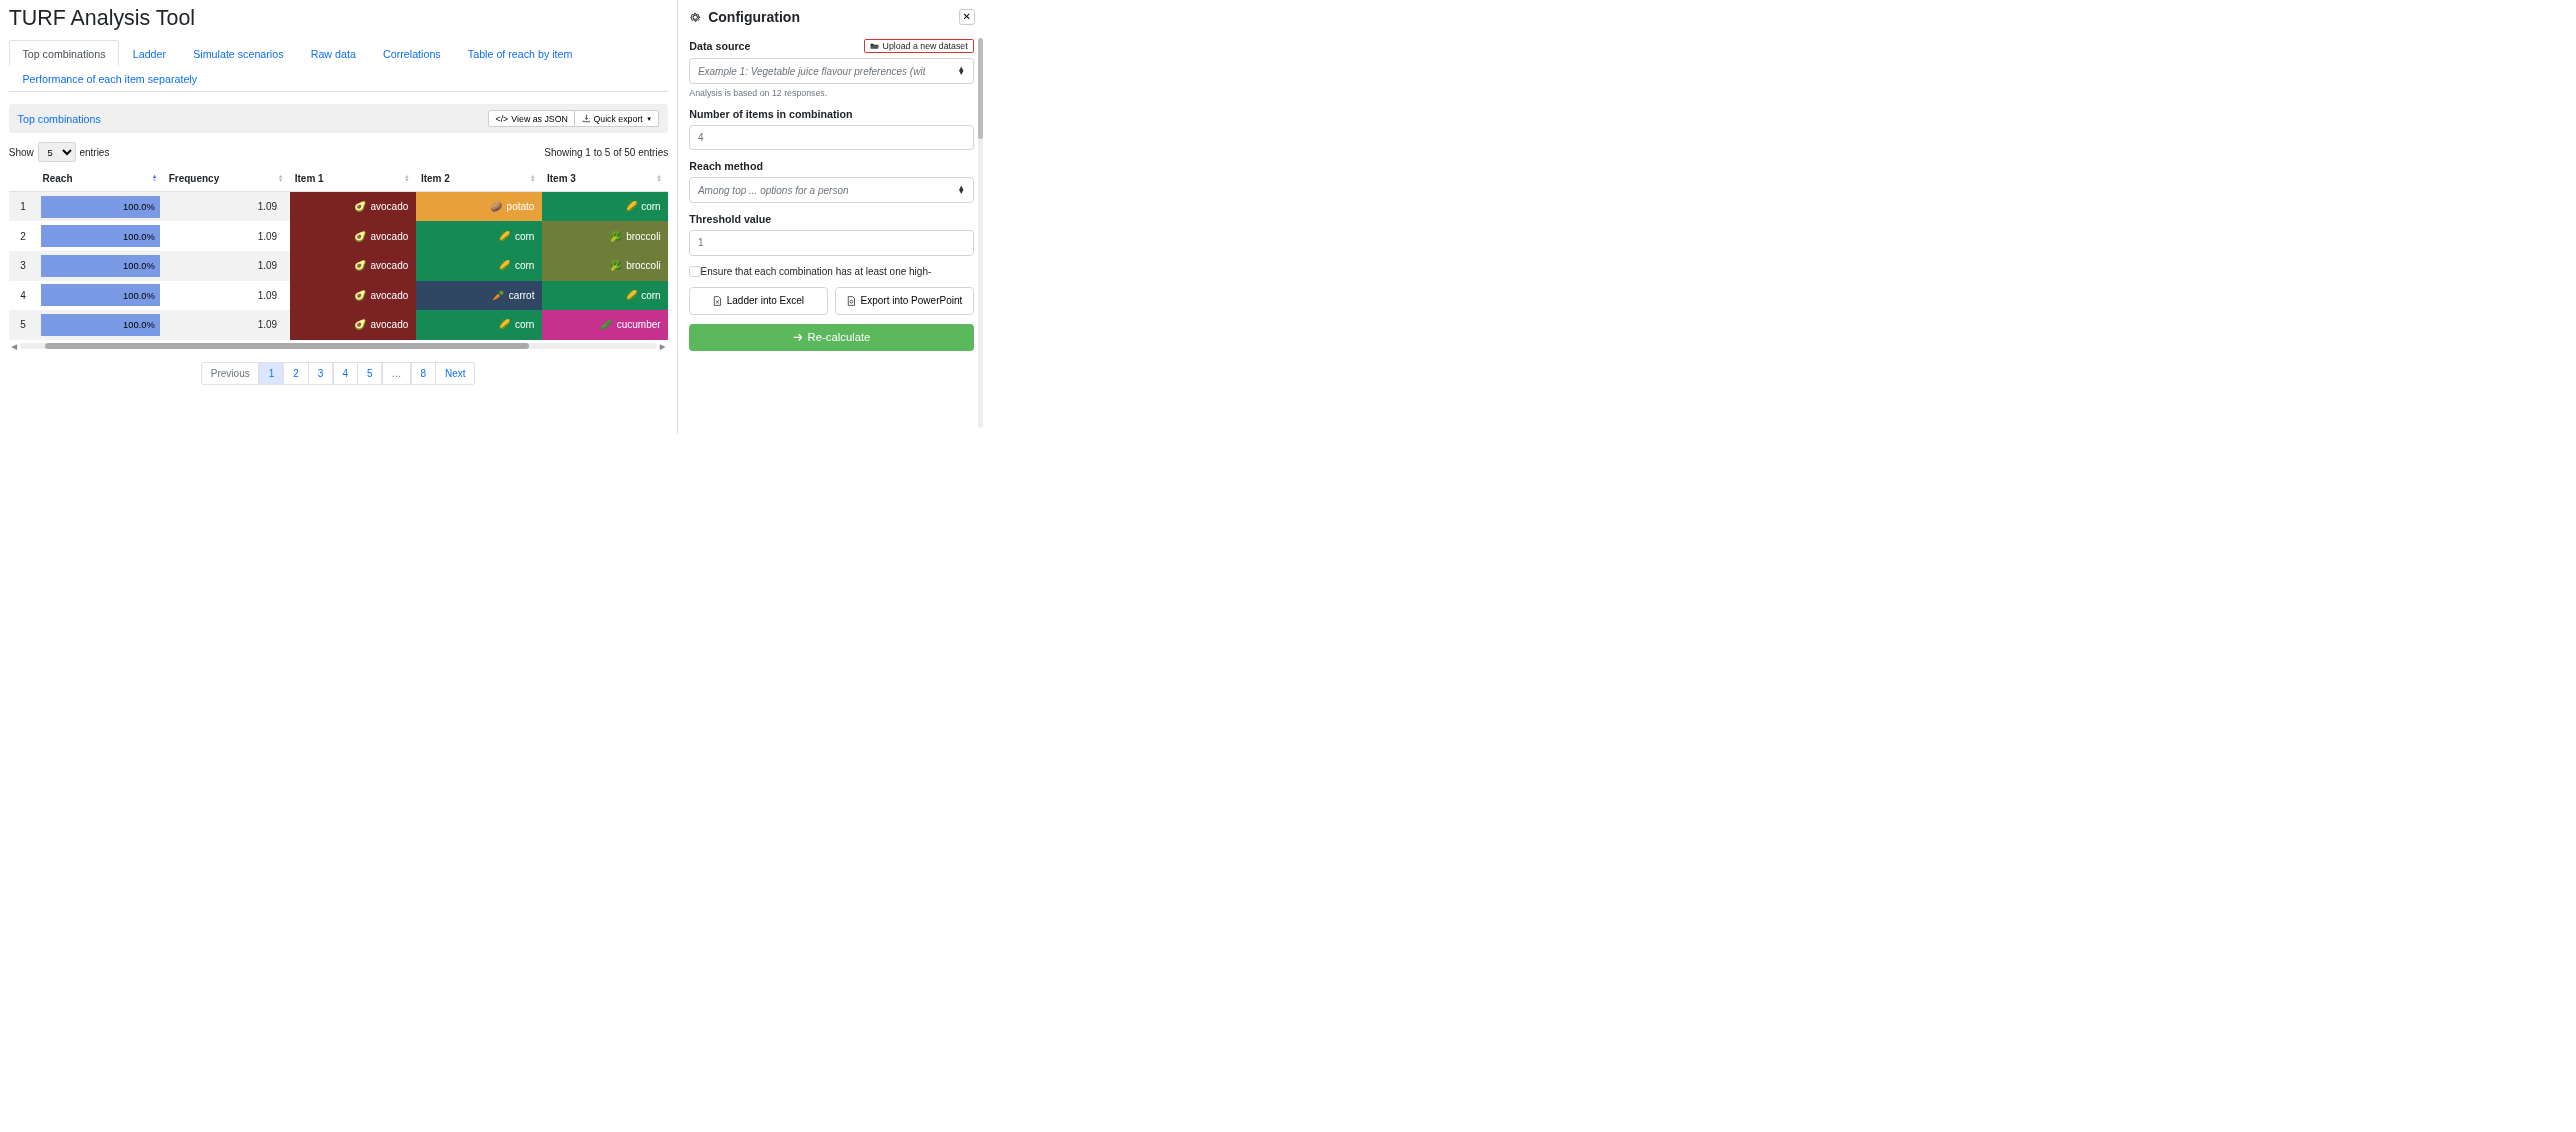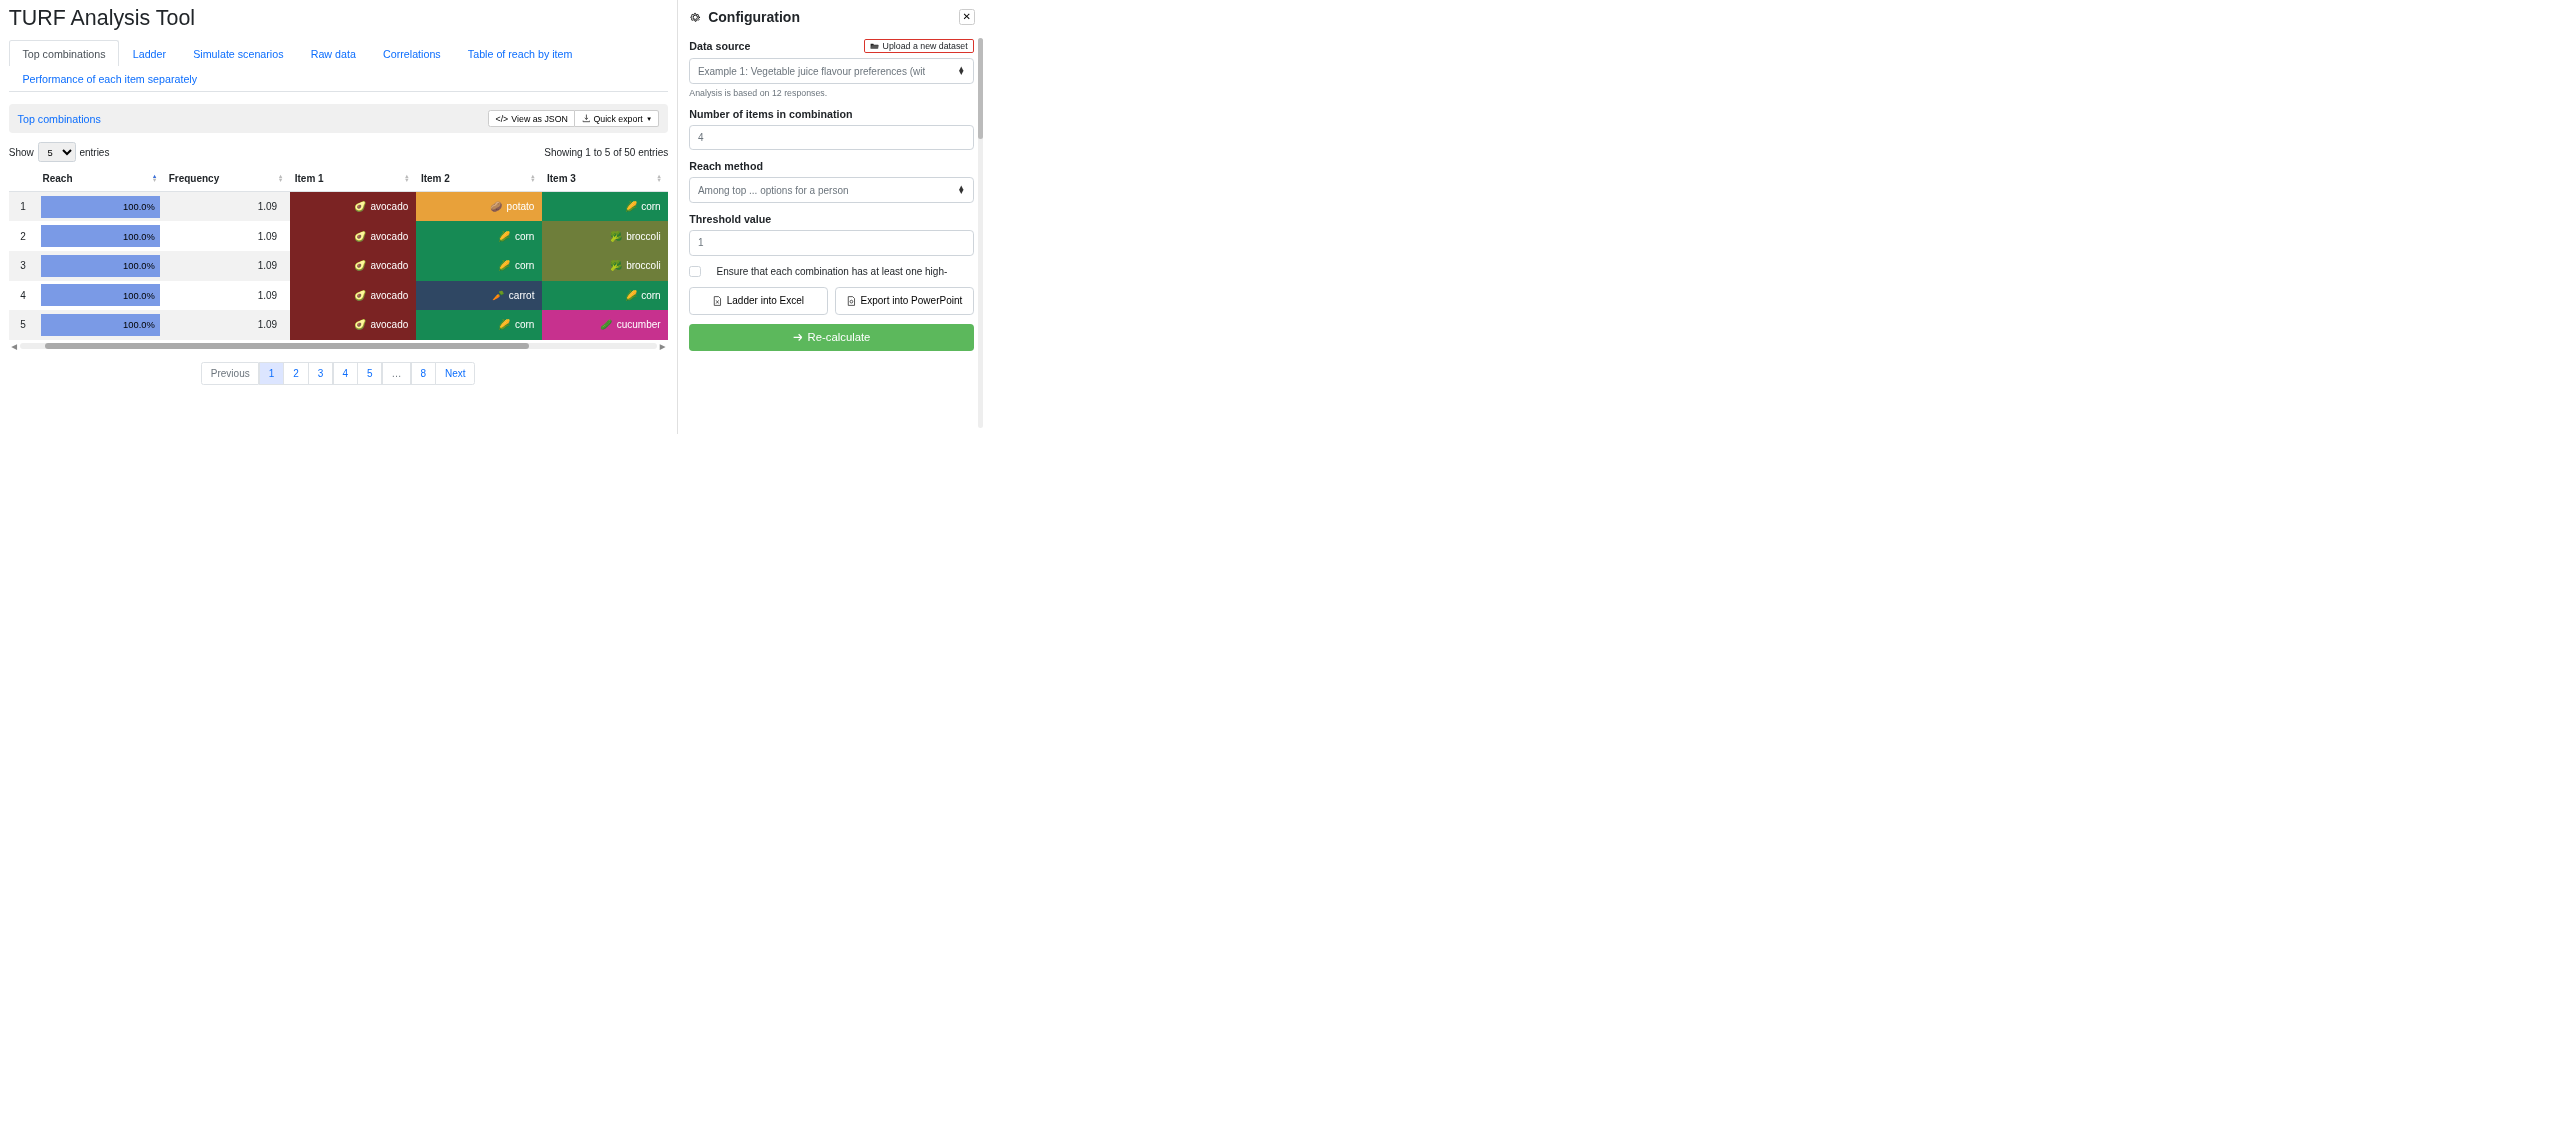--- a/index.html
+++ b/index.html
@@ -247,27 +247,27 @@
 .select-box, .text-input {
   width: 100%;
   border: 0.6px solid #ced4da;
   border-radius: 3.8px;
   padding: 6.3px 7.6px;
   font-size: 10px;
   color: #6c757d;
   background: #fff;
   position: relative;
 }
-.select-box { display: flex; justify-content: space-between; align-items: center; }
+.select-box { display: flex; justify-content: space-between; align-items: center; font-style: italic; }
 .select-caret { color: #333; font-size: 7.6px; display:flex; flex-direction:column; line-height:4.4px;}
 .hint { color: #6c757d; font-size: 8.8px; margin-top: 3.8px; }
 .checkbox-row {
   display: flex;
   align-items: center;
-  gap: 16px;
+  gap: 0;
   font-size: 10px;
   margin: 6.3px 0 10px;
 }
 .checkbox-row .box {
   width: 11.3px;
   height: 11.3px;
   border: 0.6px solid #ced4da;
   border-radius: 2.5px;
 }
 .export-row { display: flex; gap: 7.6px; margin-bottom: 8.8px; }

